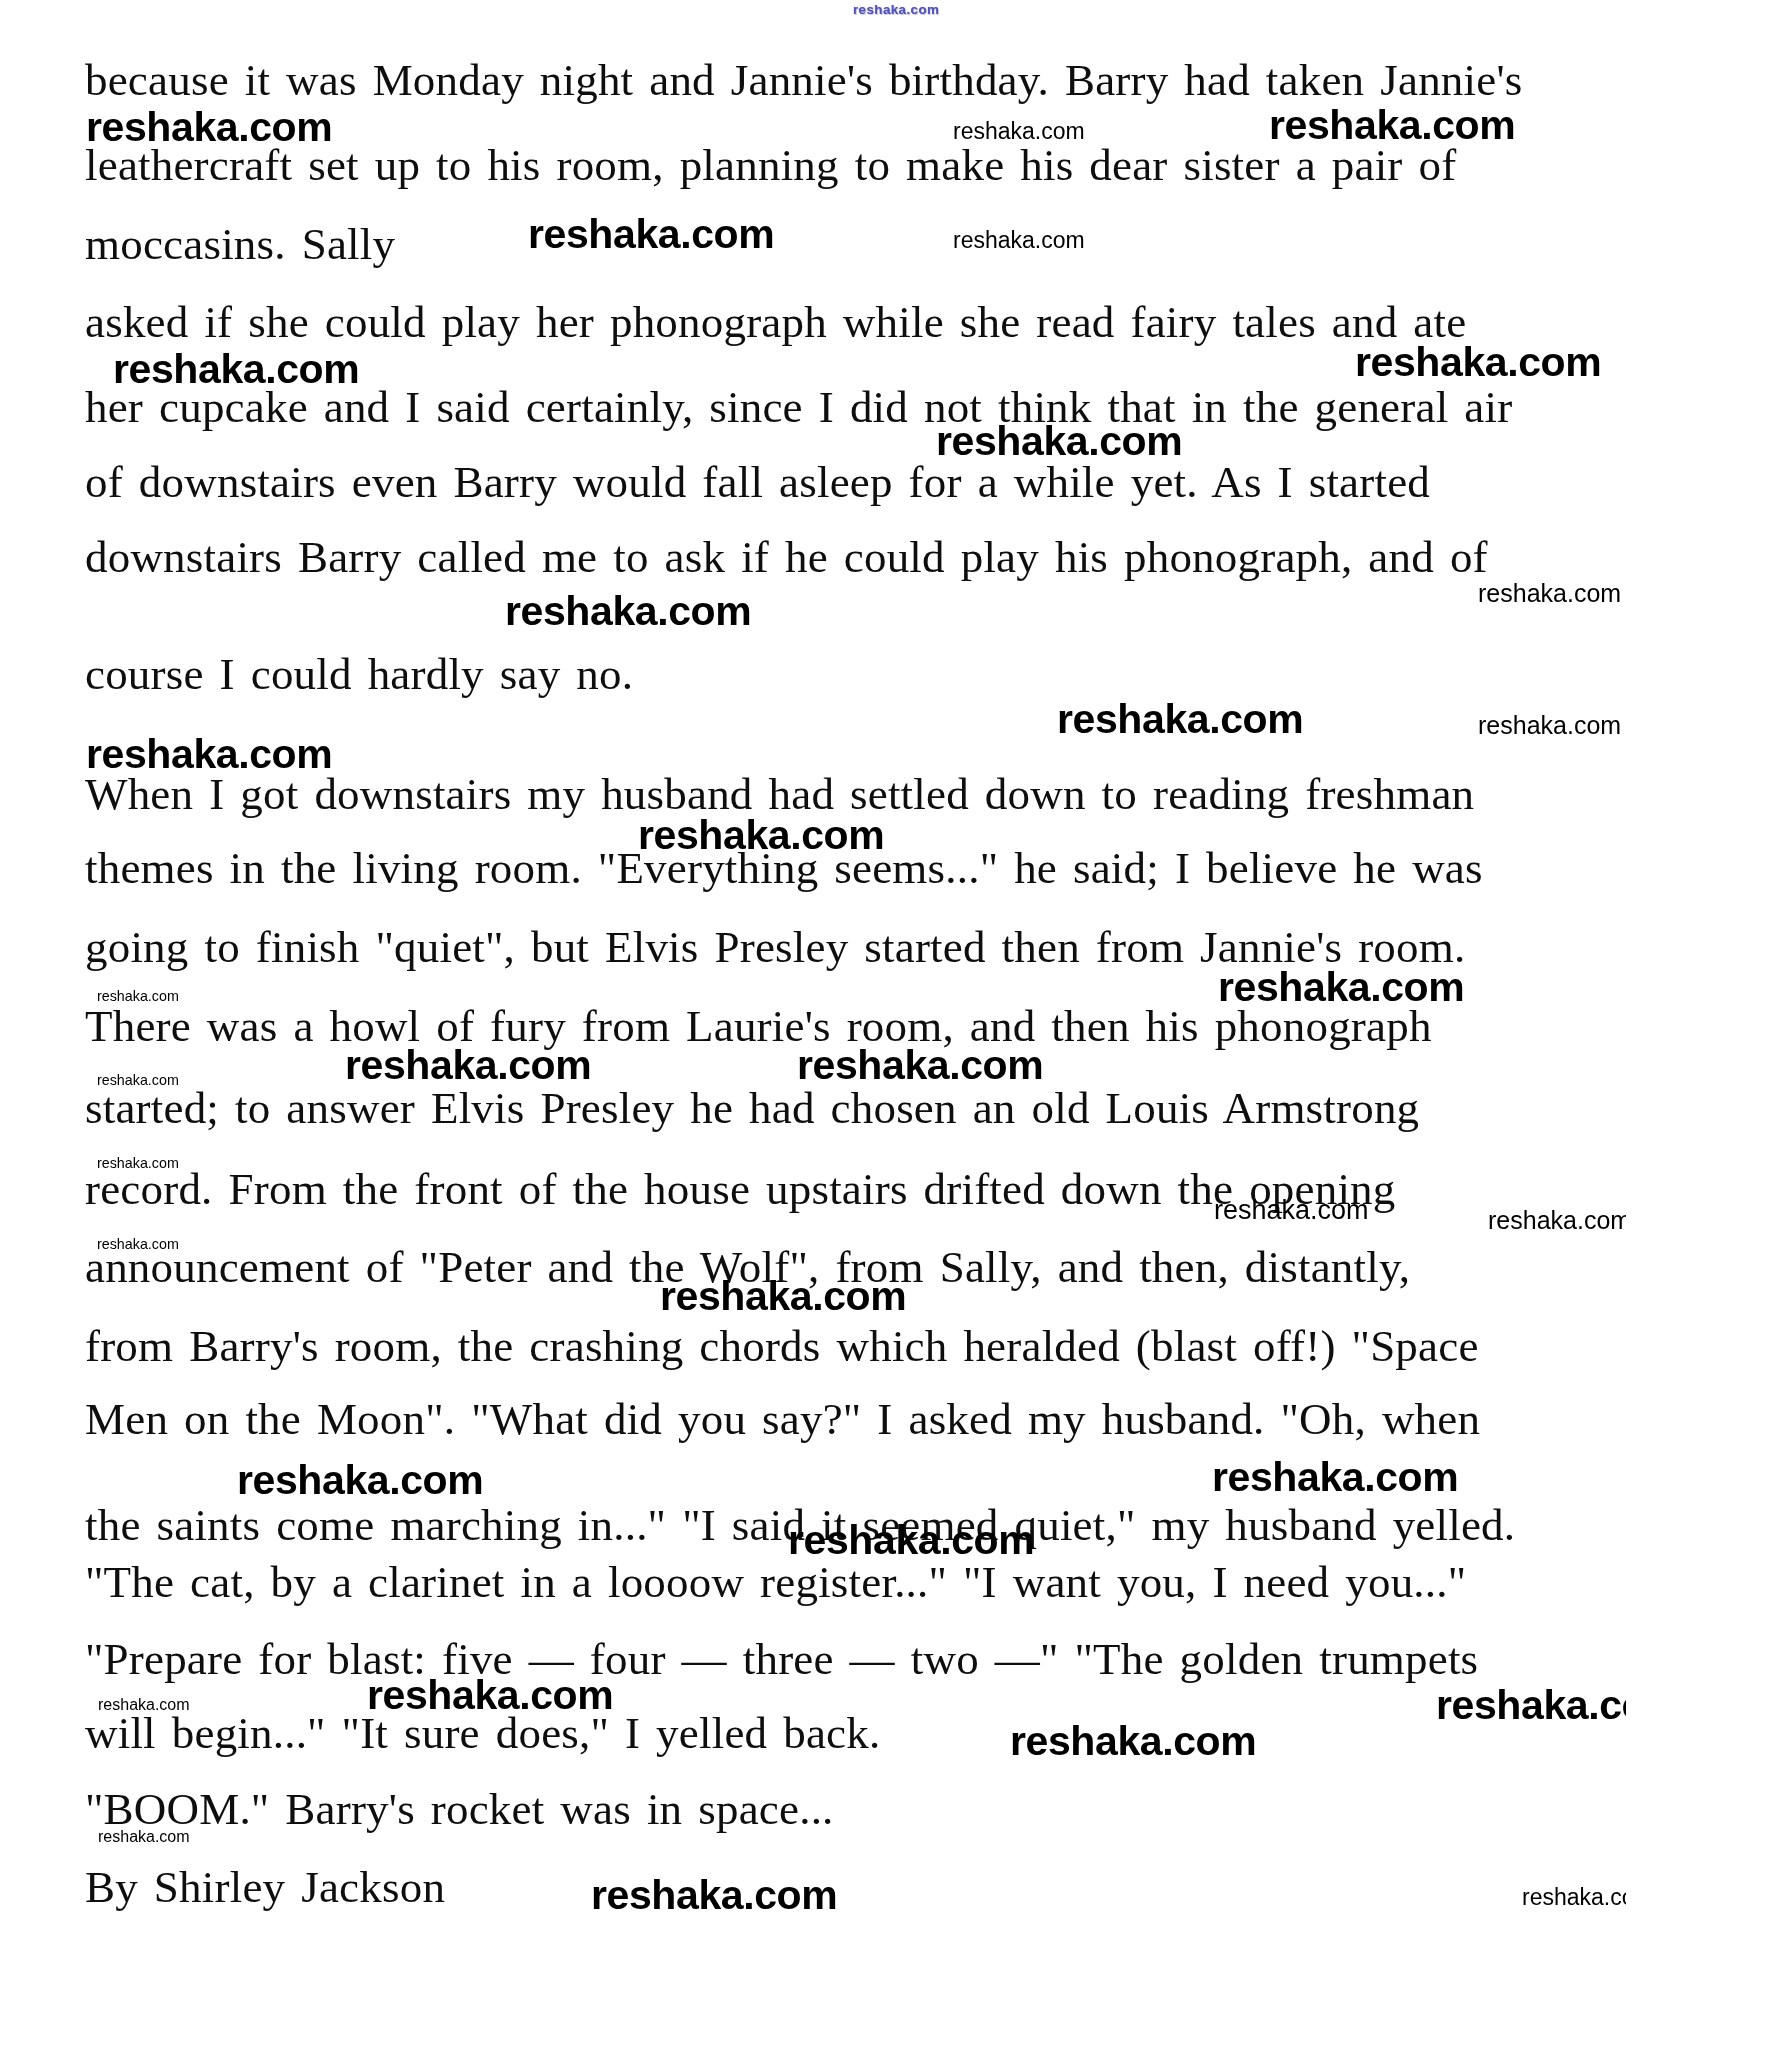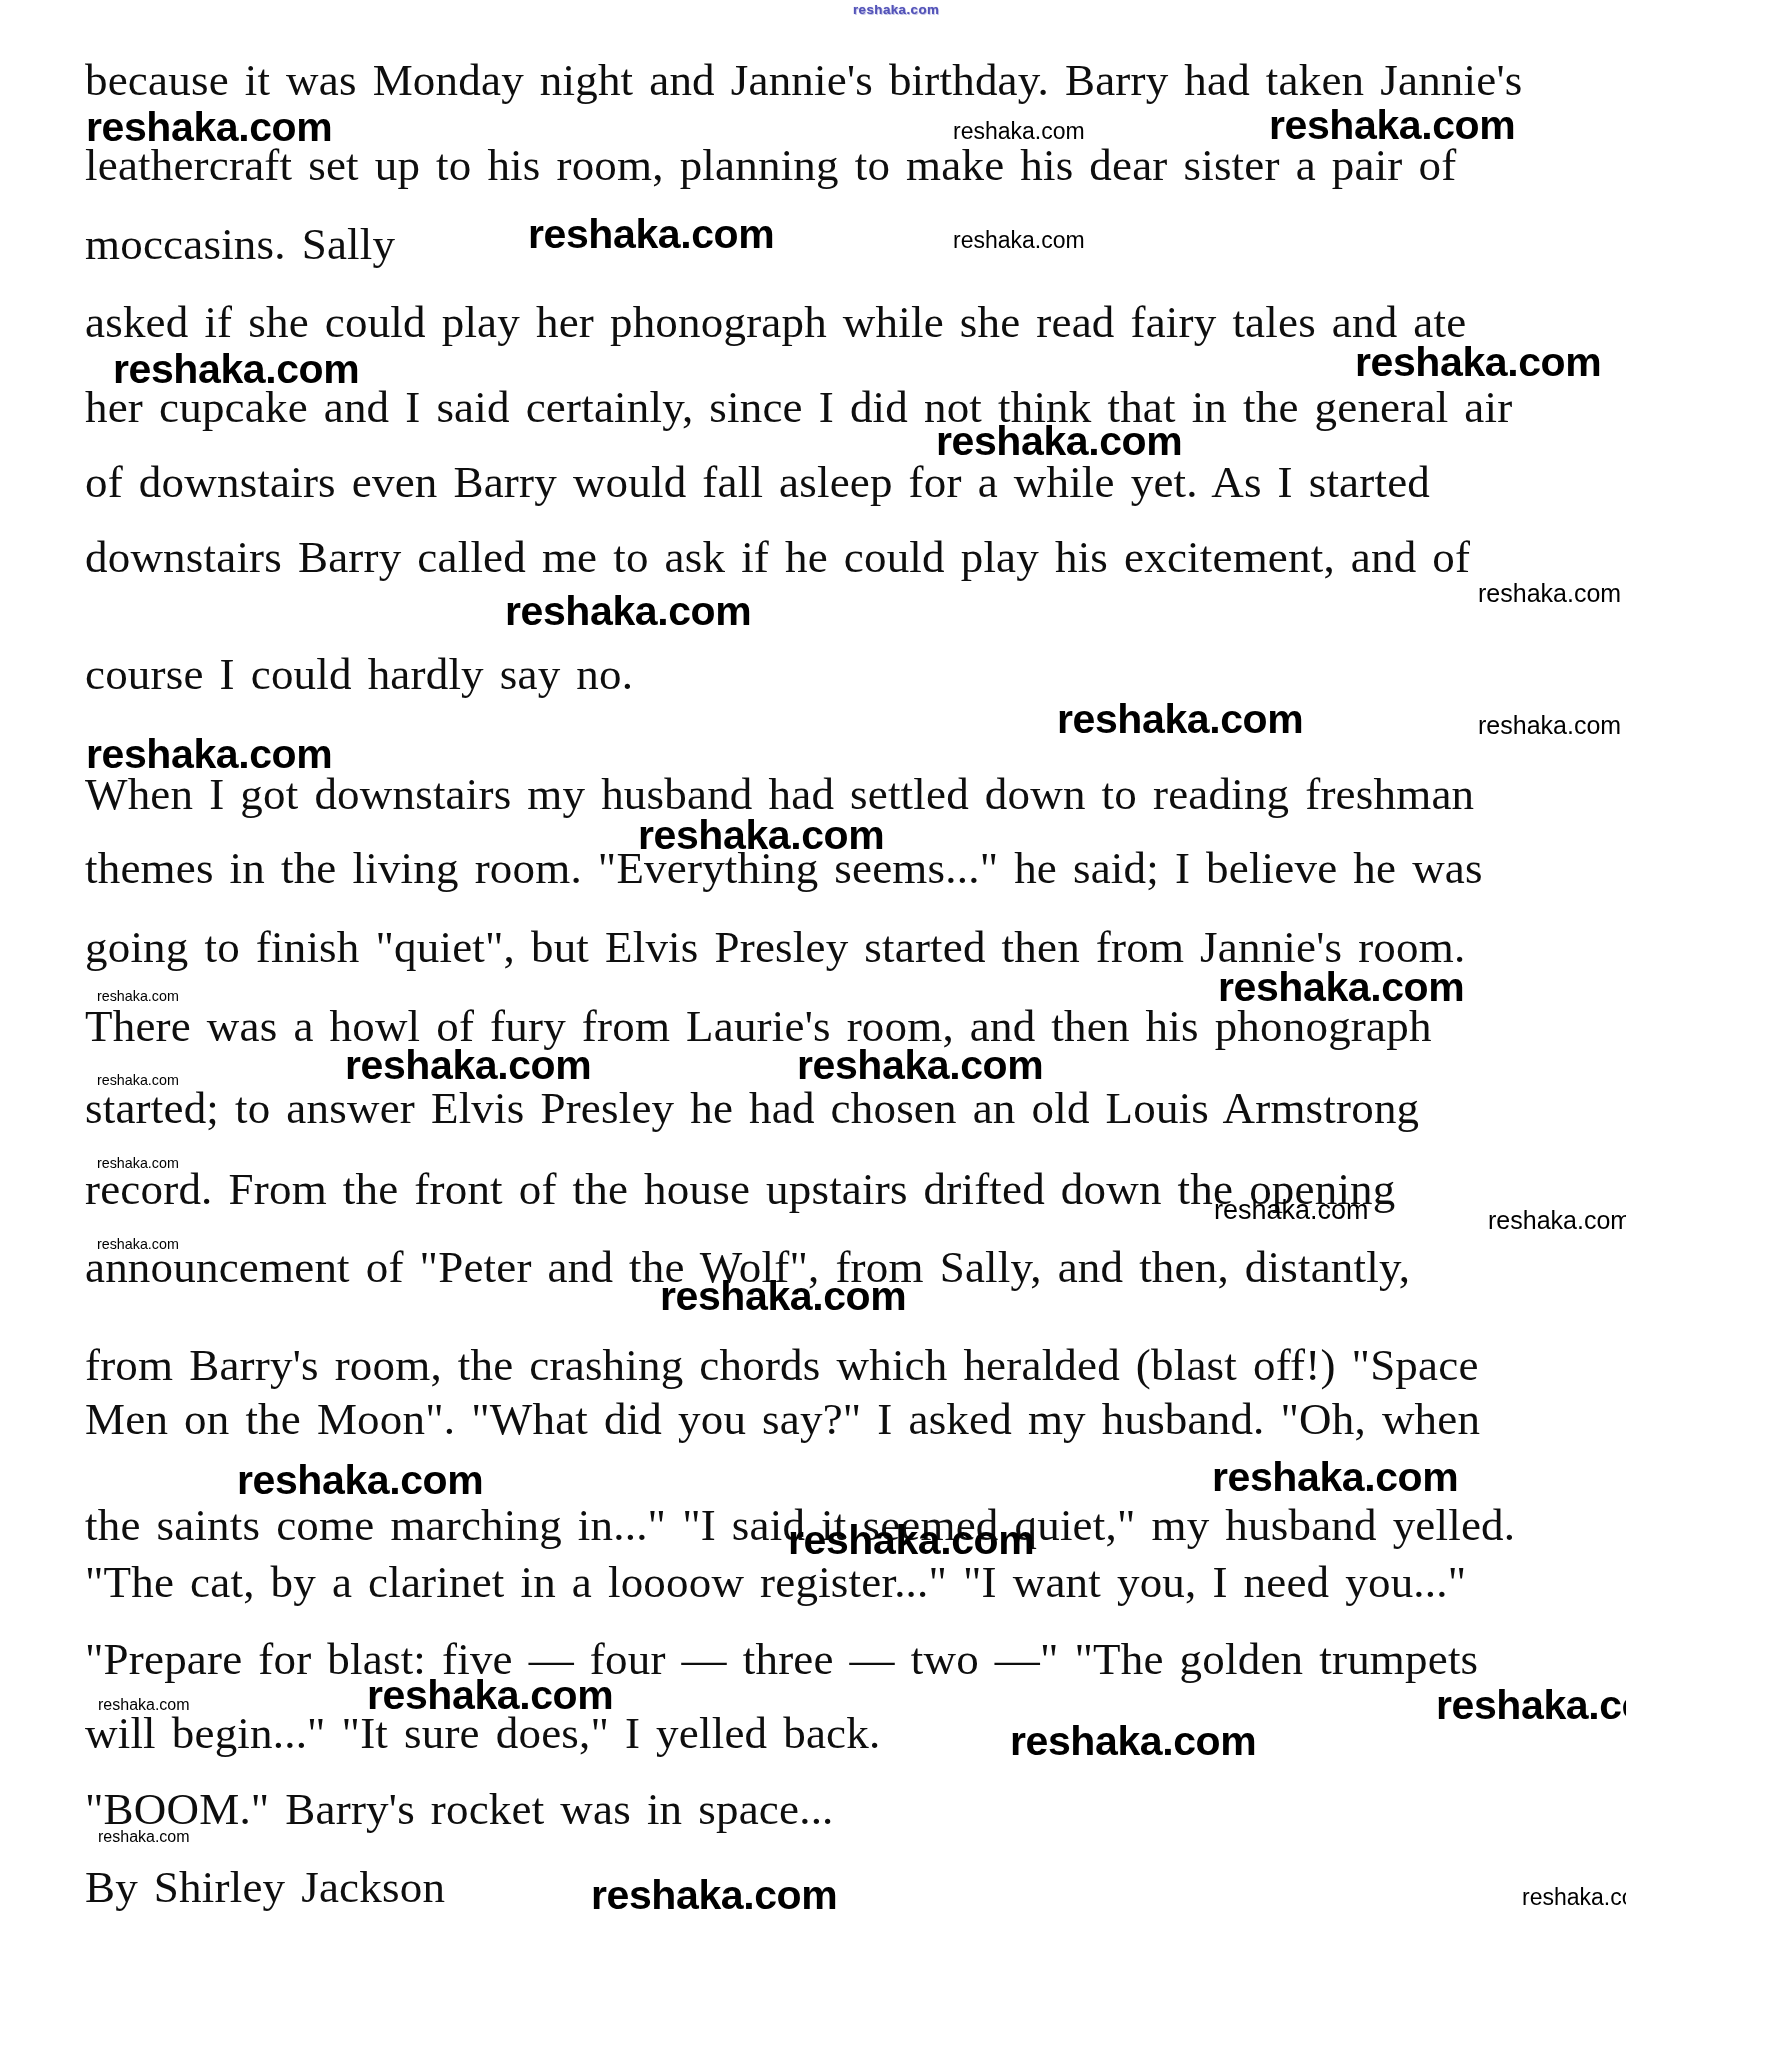--- a/index.html
+++ b/index.html
@@ -46,30 +46,30 @@
 
 <div class="page">
   <span class="wm-top" style="left: 853px; top: 1.8px;">reshaka.com</span>
   <div id="lines-layer">
       <div class="line" style="left: 85px; top: 57px;">because it was Monday night and Jannie's birthday. Barry had taken Jannie's</div>
       <div class="line" style="left: 85px; top: 142px;">leathercraft set up to his room, planning to make his dear sister a pair of</div>
       <div class="line" style="left: 85px; top: 221px;">moccasins. Sally</div>
       <div class="line" style="left: 85px; top: 299px;">asked if she could play her phonograph while she read fairy tales and ate</div>
       <div class="line" style="left: 85px; top: 384px;">her cupcake and I said certainly, since I did not think that in the general air</div>
       <div class="line" style="left: 85px; top: 459px;">of downstairs even Barry would fall asleep for a while yet. As I started</div>
-      <div class="line" style="left: 85px; top: 534px;">downstairs Barry called me to ask if he could play his excitement, and of</div>
+      <div class="line" style="left: 85px; top: 534px;">downstairs Barry called me to ask if he could play his phonograph, and of</div>
       <div class="line" style="left: 85px; top: 613px; margin-top: 38px;">course I could hardly say no.</div>
       <div class="line" style="left: 85px; top: 771px;">When I got downstairs my husband had settled down to reading freshman</div>
       <div class="line" style="left: 85px; top: 845px;">themes in the living room. "Everything seems..." he said; I believe he was</div>
       <div class="line" style="left: 85px; top: 924px;">going to finish "quiet", but Elvis Presley started then from Jannie's room.</div>
       <div class="line" style="left: 85px; top: 1003px;">There was a howl of fury from Laurie's room, and then his phonograph</div>
       <div class="line" style="left: 85px; top: 1085px;">started; to answer Elvis Presley he had chosen an old Louis Armstrong</div>
       <div class="line" style="left: 85px; top: 1166px;">record. From the front of the house upstairs drifted down the opening</div>
       <div class="line" style="left: 85px; top: 1244px;">announcement of "Peter and the Wolf", from Sally, and then, distantly,</div>
-      <div class="line" style="left: 85px; top: 1323px; margin-top: 19px;">from Barry's room, the crashing chords which heralded (blast off!) "Space</div>
+      <div class="line" style="left: 85px; top: 1323px;">from Barry's room, the crashing chords which heralded (blast off!) "Space</div>
       <div class="line" style="left: 85px; top: 1396px;">Men on the Moon". "What did you say?" I asked my husband. "Oh, when</div>
       <div class="line" style="left: 85px; top: 1502px;">the saints come marching in..." "I said it seemed quiet," my husband yelled.</div>
       <div class="line" style="left: 85px; top: 1559px;">"The cat, by a clarinet in a loooow register..." "I want you, I need you..."</div>
       <div class="line" style="left: 85px; top: 1636px;">"Prepare for blast: five — four — three — two —" "The golden trumpets</div>
       <div class="line" style="left: 85px; top: 1710px;">will begin..." "It sure does," I yelled back.</div>
       <div class="line" style="left: 85px; top: 1786px;">"BOOM." Barry's rocket was in space...</div>
       <div class="line" style="left: 85px; top: 1864px;">By Shirley Jackson</div>
     </div>
   <div id="wm-layer">
       <div class="wm bold" style="left: 86px; top: 107px; font-size: 41px;">reshaka.com</div>

